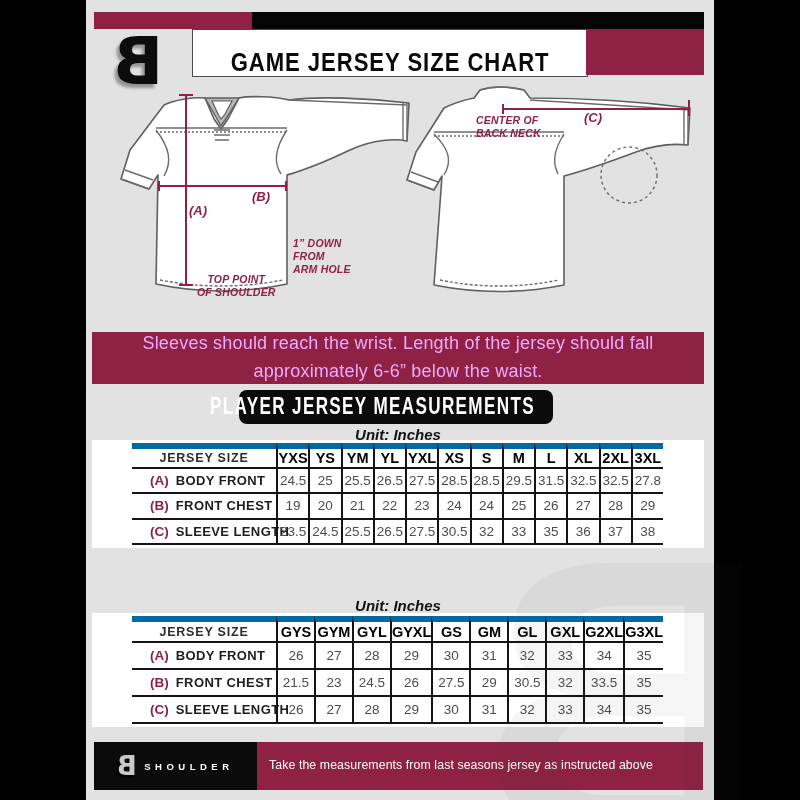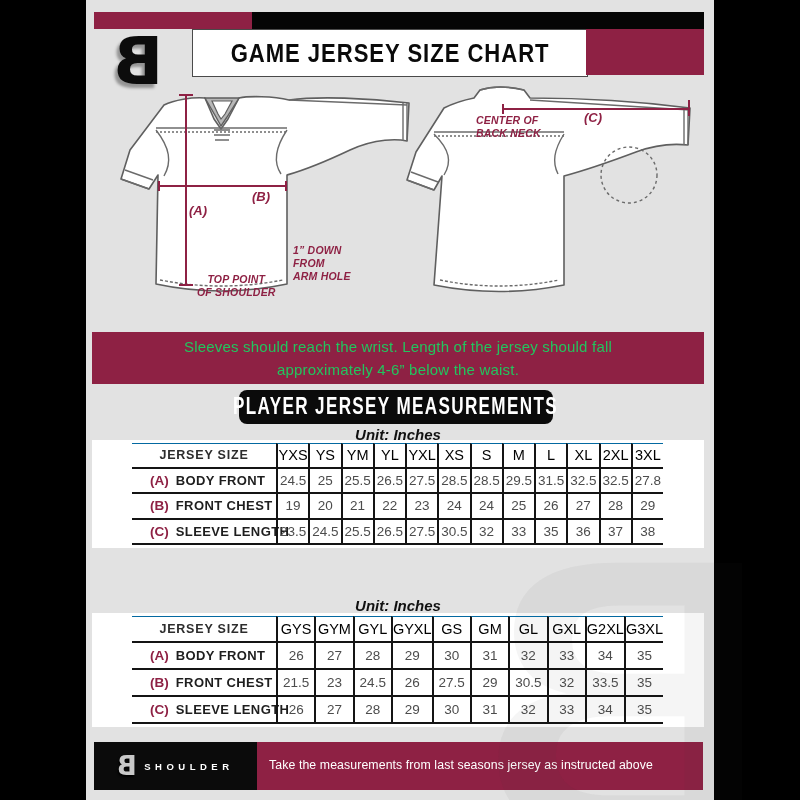--- a/index.html
+++ b/index.html
@@ -8,54 +8,54 @@
   .abs{position:absolute;}
 
   
   .frame-left{left:0;top:0;width:86px;height:800px;background:#000;}
   .frame-right{left:714px;top:0;width:86px;height:800px;background:#000;}
 
   
   .topbar-maroon{left:94px;top:12px;width:158px;height:17px;background:var(--maroon);}
   .topbar-black{left:252px;top:12px;width:452px;height:17px;background:#050505;}
   .title-box{left:192px;top:29px;width:394px;height:46px;background:#fff;border:1px solid #4a4a4a;
-             display:flex;align-items:center;justify-content:center;}
+             display:flex;align-items:flex-end;justify-content:center;}
   .title-box span{font-weight:800;font-size:23px;letter-spacing:1px;color:#0a0a0a;
              display:inline-block;transform:scale(0.96,1.12);white-space:nowrap;}
   .title-maroon{left:586px;top:29px;width:118px;height:46px;background:var(--maroon);}
   .logo-b{left:98px;top:20px;width:80px;height:84px;display:flex;align-items:center;justify-content:center;}
   .logo-b span{font-family:"DejaVu Sans",sans-serif;font-weight:800;font-size:66px;color:#0c0c0c;
              transform:scaleX(-1);text-shadow:3px 4px 3px rgba(0,0,0,0.35);line-height:1;}
 
   
   .anno{color:var(--maroon);font-style:italic;font-weight:600;font-size:10.5px;line-height:1.25;
         letter-spacing:.2px;white-space:nowrap;margin-top:48px;}
   .tag{color:var(--maroon);font-style:italic;font-weight:800;font-size:13px;}
   .mline{background:var(--maroon);}
 
   
   .notice{left:92px;top:332px;width:612px;height:52px;background:var(--maroon);
           display:flex;flex-direction:column;align-items:center;justify-content:center;}
-  .notice div{color:#22c55e;font-size:15px;font-weight:500;line-height:1.55;letter-spacing:.2px;}
+  .notice div{color:#f0abfc;font-size:18px;font-weight:500;line-height:1.55;letter-spacing:.2px;}
 
   
   .section-banner{background:#0b0b0b;border-radius:8px;width:314px;height:34px;left:239px;
-          display:flex;align-items:center;justify-content:center;}
+          display:flex;align-items:center;justify-content:flex-end;}
   .section-banner span{color:#fff;font-weight:800;font-size:19px;letter-spacing:1.5px;white-space:nowrap;
           display:inline-block;transform:scale(0.9,1.22);}
   .unit{left:92px;width:612px;text-align:center;font-style:italic;font-weight:700;font-size:15px;color:#111;}
 
   
   .panel{background:#fff;left:92px;width:612px;z-index:1;}
   .sizetable{display:grid;left:132px;width:531px;z-index:3;grid-auto-rows:var(--rh);}
   .cell{display:flex;align-items:center;justify-content:center;border-bottom:2px solid #141414;
         font-size:13.5px;color:#4c4c4c;background:transparent;}
-  .cell.corner,.cell.th{border-top:1px solid #0369a1;}
+  .cell.corner,.cell.th{border-top:6px solid #0369a1;}
   .cell.th,.cell.val{border-left:2px solid #141414;}
-  .cell.th{font-weight:400;font-size:14.5px;color:#000;}
+  .cell.th{font-weight:700;font-size:14.5px;color:#000;}
   .cell.corner{font-weight:600;font-size:12.5px;letter-spacing:.8px;color:#2d2d2d;}
   .cell.rowlabel{justify-content:flex-start;padding-left:18px;}
   .cell .rtag{color:var(--maroon);font-weight:800;font-size:13.5px;margin-right:7px;}
   .cell .rl{font-weight:600;font-size:13px;letter-spacing:.4px;color:#1e1e1e;white-space:nowrap;}
 
   
   .footer-black{left:94px;top:742px;width:163px;height:48px;background:#0b0b0b;
         display:flex;align-items:center;justify-content:center;gap:7px;}
   .footer-black .fb{font-family:"DejaVu Sans",sans-serif;font-weight:800;font-size:26px;color:#c9c9c9;
         transform:scaleX(-1);text-shadow:1px 2px 2px #000;line-height:1;}
@@ -140,34 +140,34 @@
   <div class="abs mline" style="left:502px;top:108px;width:188px;height:2px;"></div>
   <div class="abs mline" style="left:502px;top:104px;width:2px;height:10px;"></div>
   <div class="abs mline" style="left:688px;top:100px;width:2px;height:16px;"></div>
 
   <div class="abs anno" style="left:476px;top:66px;">
     <div>CENTER OF</div>
     <div>BACK NECK</div>
   </div>
   <div class="abs tag" style="left:584px;top:110px;">(C)</div>
   <div class="abs tag" style="left:252px;top:189px;">(B)</div>
-  <div class="abs anno" style="left:293px;top:196px;">
+  <div class="abs anno" style="left:293px;top:189px;">
     <div>1” DOWN</div>
     <div>FROM</div>
     <div>ARM HOLE</div>
   </div>
   <div class="abs tag" style="left:189px;top:203px;">(A)</div>
   <div class="abs anno" style="left:197px;top:225px;text-align:center;">
     <div>TOP POINT</div>
     <div>OF SHOULDER</div>
   </div>
 
   <div class="abs notice">
     <div>Sleeves should reach the wrist. Length of the jersey should fall</div>
-    <div>approximately 4-6” below the waist.</div>
+    <div>approximately 6-6” below the waist.</div>
   </div>
 
   <div class="abs section-banner" style="top:390px;">
     <span>PLAYER JERSEY MEASUREMENTS</span>
   </div>
   <div class="abs unit" style="top:426px;">Unit: Inches</div>
   <div class="abs panel" style="top:440px;height:108px;"></div>
   <div class="abs sizetable" style="top: 443px; --rh: 25.5px; grid-template-columns: 144px repeat(12, 1fr);">
       <div class="cell corner">JERSEY SIZE</div>
       <div class="cell th">YXS</div>

